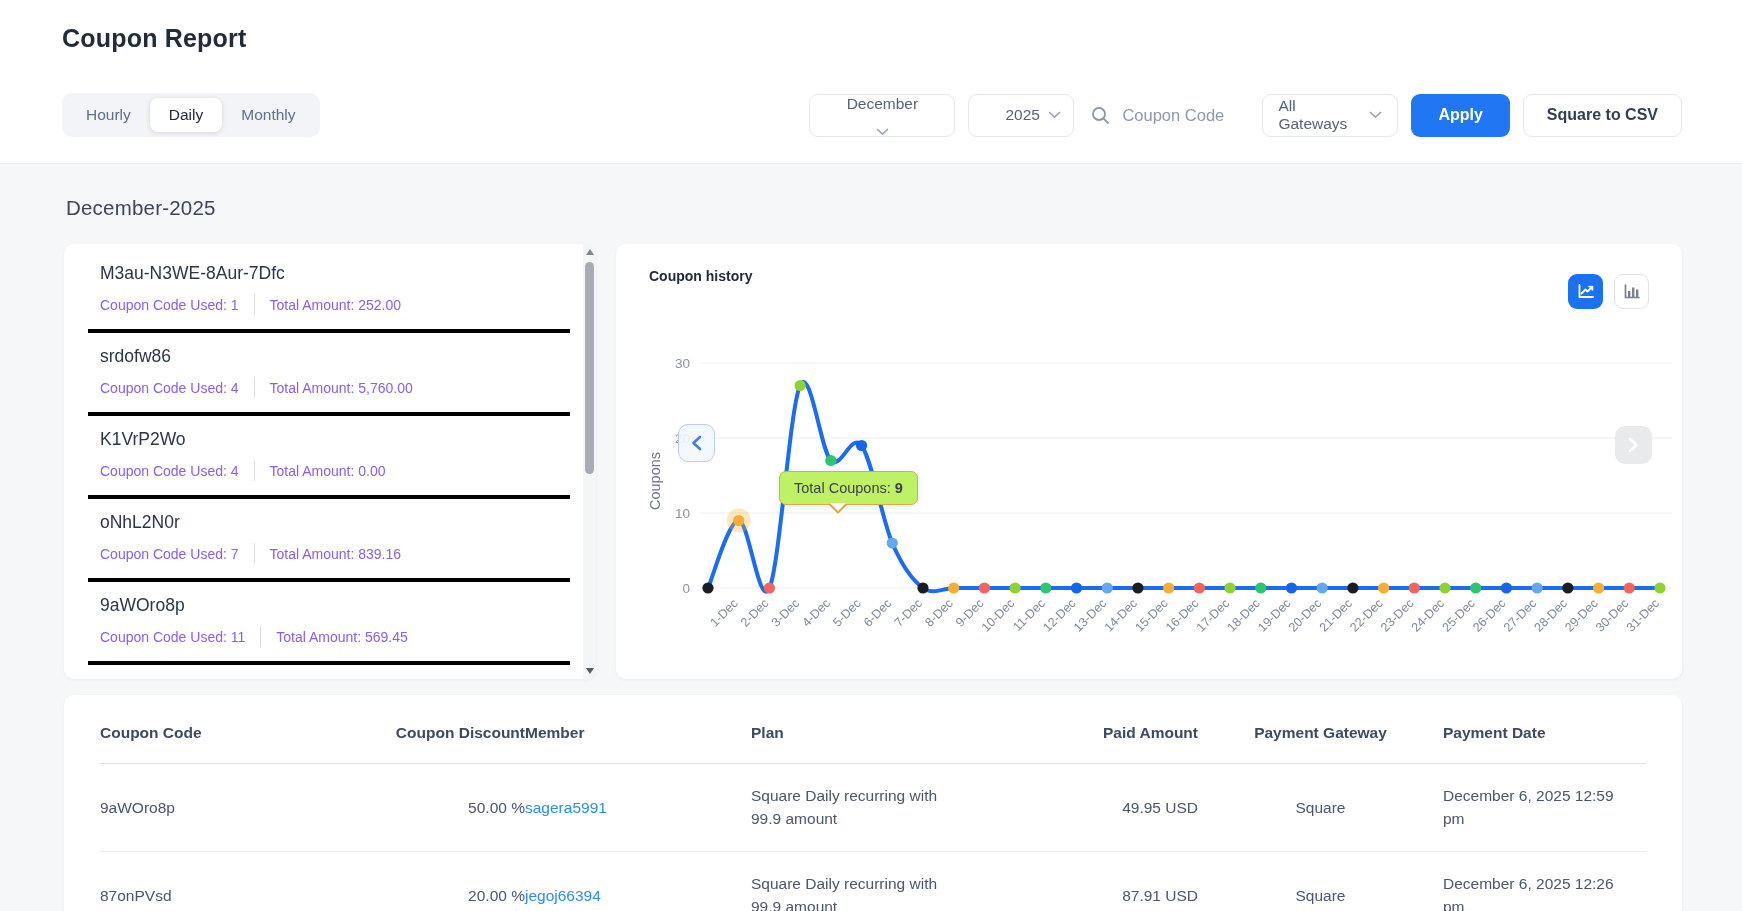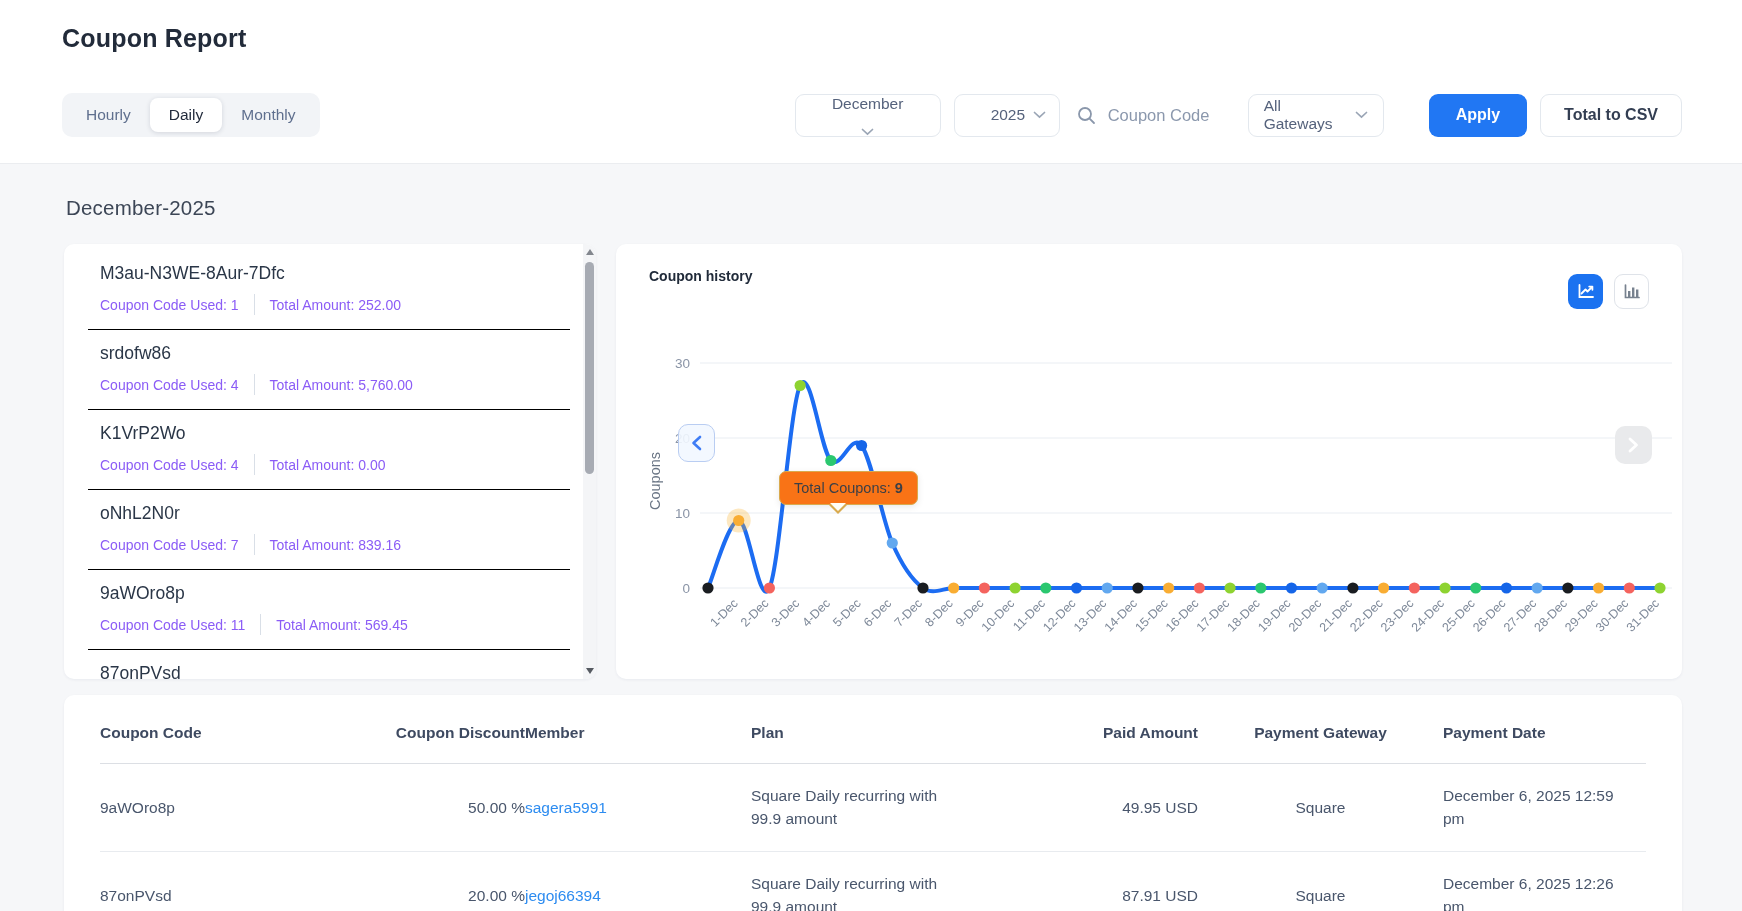--- a/index.html
+++ b/index.html
@@ -20,32 +20,32 @@
   .select { display:flex; align-items:center; justify-content:space-between; gap:8px;
     border:1px solid #e3e8ee; border-radius:9px; height:43px; padding:0 15px;
     font-size:15.5px; color:#55627c; background:#fff; cursor:pointer; }
   .w-month { width:146px;flex-direction:column; } .w-year { width:106px;padding-left:36px; } .w-gateway { width:136px; }
   .chev { flex:0 0 auto; display:flex; }
   .search { display:flex; align-items:center; gap:10px; padding:0 4px; }
   .search input { border:none; outline:none; background:transparent; font-family:inherit;
     font-size:16.5px; color:#55627c; width:125px; }
   .search input::placeholder { color:#8b98ad; opacity:1; }
   .btn-apply { background:#2177f3; color:#fff; border:none; border-radius:9px; height:43px;
-    padding:0 27px; font-size:16px; font-weight:700; font-family:inherit; cursor:pointer;margin-left:32px; }
+    padding:0 27px; font-size:16px; font-weight:700; font-family:inherit; cursor:pointer; }
   .btn-export { background:#fff; color:#333e52; border:1px solid #e3e8ee; border-radius:9px; height:43px;
     padding:0 23px; font-size:16px; font-weight:600; font-family:inherit; cursor:pointer; }
   
   .main { padding:32px 60px 0 64px; }
   .period-heading { font-size:20.5px; color:#3c4656; font-weight:500; margin:0 0 24px 2px; letter-spacing:.2px; }
   .content-row { display:flex; gap:20px; }
   .card { background:#fff; border-radius:10px; box-shadow:0 1px 3px rgba(25,39,80,.06); }
   
   .list-card { width:532px; height:435px; position:relative; overflow:hidden; padding-top:6px; }
   .list-viewport { height:100%; overflow:hidden; }
-  .list-item { margin:0 26px 0 24px; padding:13px 2px 14px 12px; border-bottom:1px solid #000000; }
+  .list-item { margin:0 26px 0 24px; padding:13px 2px 14px 12px; border-bottom:4px solid #000000; }
   .list-item:last-child { border-bottom:none; }
   .list-code { font-size:17.5px; color:#2a3647; margin:0 0 10px; }
   .list-sub { font-size:14px; color:#8b5cf6; display:flex; align-items:center; gap:15px; }
   .sub-divider { width:1px; height:21px; background:#d9dfe7; }
   .scrollbar { position:absolute; top:0; right:0; bottom:0; width:13px; background:#f4f5f7; }
   .sb-thumb { position:absolute; top:18px; left:2px; width:9px; height:212px; background:#a7abb3; border-radius:5px; cursor:pointer; }
   .sb-up, .sb-down { position:absolute; left:3px; width:0; height:0; border-left:4px solid transparent; border-right:4px solid transparent; }
   .sb-up { top:5px; border-bottom:6px solid #83878e; }
   .sb-down { bottom:5px; border-top:6px solid #565a61; }
   
@@ -53,21 +53,21 @@
   .chart-title { position:absolute; left:33px; top:24px; font-size:14px; font-weight:700; color:#212b3a; }
   .toggle-btn { position:absolute; top:30px; width:35px; height:35px; border-radius:9px;
     display:flex; align-items:center; justify-content:center; cursor:pointer; }
   .toggle-line { right:79px; background:#1b72f0; }
   .toggle-bar { right:33px; background:#fff; border:1px solid #dfe3e9; }
   .plot { position:absolute; left:14px; top:74px; }
   .nav-btn { position:absolute; width:37px; height:38px; border-radius:10px;
     display:flex; align-items:center; justify-content:center; cursor:pointer; }
   .nav-left { left:62px; top:180px; background:rgba(242,247,255,.9); border:1px solid #b9cdf2; }
   .nav-right { right:30px; top:182px; background:#e9eaec; border:none; }
-  .chart-tooltip { position:absolute; left:163px; top:227px; background:#f97316; border:1px solid #d9aa4e;
+  .chart-tooltip { position:absolute; left:163px; top:227px; background:#bef264; border:1px solid #d9aa4e;
     border-radius:7px; padding:8px 14px; font-size:14.5px; color:#3a3f47; white-space:nowrap;
     box-shadow:0 2px 7px rgba(0,0,0,.09); z-index:3; }
   .chart-tooltip b { font-weight:700; }
   .chart-tooltip::before { content:""; position:absolute; top:100%; left:48px;
     border:10px solid transparent; border-top-color:#d9aa4e; border-bottom:none; }
   .chart-tooltip::after { content:""; position:absolute; top:100%; left:49.5px; margin-top:-1.5px;
     border:8.5px solid transparent; border-top-color:#fffef7; border-bottom:none; }
   
   .table-card { margin-top:16px; padding:0 36px 10px; }
   .trow { display:grid; grid-template-columns:258px 167px 226px 300px 147px 245px 1fr;
@@ -120,21 +120,21 @@
       </div>
       <div class="select w-gateway">
         <span>All Gateways</span>
         <span class="chev">
           <svg width="13" height="8" viewBox="0 0 13 8">
               <path d="M1.5 1.5 L6.5 6.2 L11.5 1.5" fill="none" stroke="#9aa5b5" stroke-width="1.7" stroke-linecap="round"></path>
             </svg>
         </span>
       </div>
       <button class="btn-apply">Apply</button>
-      <button class="btn-export">Total to CSV</button>
+      <button class="btn-export">Square to CSV</button>
     </div>
   </div>
 </div>
 
 <div class="main">
   <div class="period-heading">December-2025</div>
 
   <div class="content-row">
 
     <div class="card list-card">

